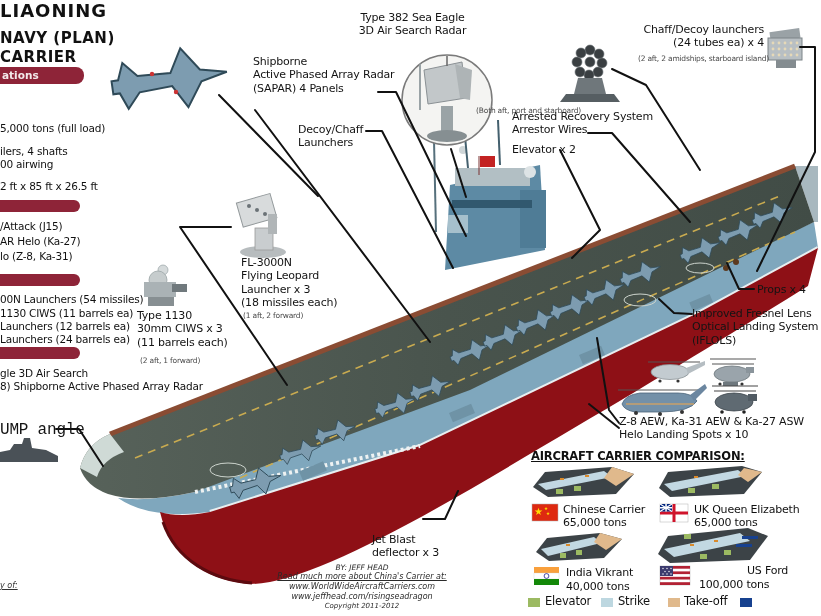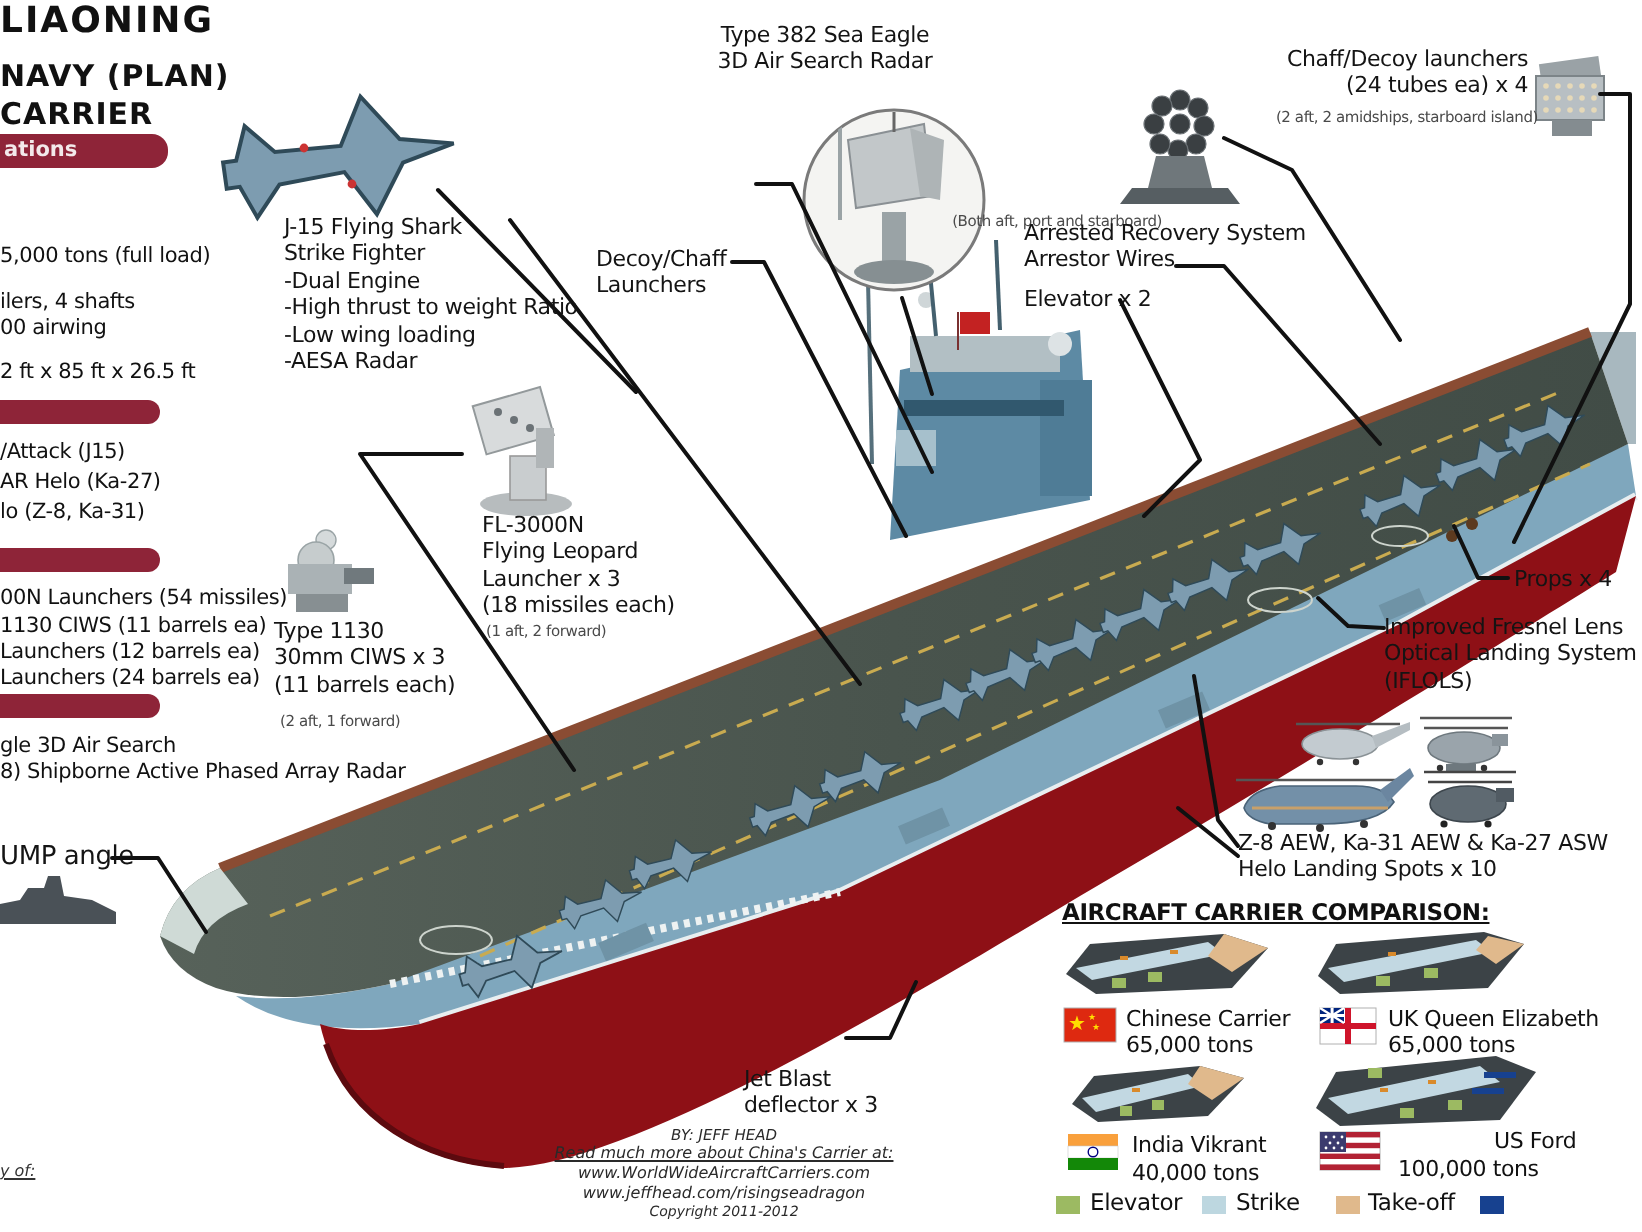--- a/index.html
+++ b/index.html
@@ -347,59 +347,56 @@
   <div class="abs statline" style="left:0;top:307px;">1130 CIWS (11 barrels ea)</div>
   <div class="abs statline" style="left:0;top:320px;">Launchers (12 barrels ea)</div>
   <div class="abs statline" style="left:0;top:333px;">Launchers (24 barrels ea)</div>
 
   <div class="abs bar" style="left:-20px;top:347px;width:100px;height:12px;"></div>
   <div class="abs statline" style="left:0;top:367px;font-size:10.5px;">gle 3D Air Search</div>
   <div class="abs statline" style="left:0;top:380px;font-size:10.5px;">8) Shipborne Active Phased Array Radar</div>
 
   <div class="abs callout pre" style="left:330px;top:11px;width:165px;text-align:center;">Type 382 Sea Eagle
 3D Air Search Radar</div>
+  <div class="abs callout pre" style="left:253px;top:55px;">Shipborne
+Active Phased Array Radar
+(SAPAR) 4 Panels</div>
   <div class="abs callout pre" style="left:298px;top:123px;">Decoy/Chaff
 Launchers</div>
 
   <div class="abs note ra" style="left:441px;top:106px;width:140px;">(Both aft, port and starboard)</div>
 
   <div class="abs callout pre ra" style="left:600px;top:23px;width:164px;">Chaff/Decoy launchers
 (24 tubes ea) x 4</div>
   <div class="abs note ra" style="left:614px;top:54px;width:155px;">(2 aft, 2 amidships, starboard island)</div>
 
   <div class="abs callout pre" style="left:512px;top:110px;">Arrested Recovery System
 Arrestor Wires</div>
   <div class="abs callout" style="left:512px;top:143px;">Elevator x 2</div>
 
-  <div class="abs callout pre" style="left:142px;top:107px;">J-15 Flying Shark
-Strike Fighter
--Dual Engine
--High thrust to weight Ratio
--Low wing loading
--AESA Radar</div>
 
   <div class="abs callout pre" style="left:241px;top:256px;">FL-3000N
 Flying Leopard
 Launcher x 3
 (18 missiles each)</div>
   <div class="abs note" style="left:243px;top:311px;">(1 aft, 2 forward)</div>
 
   <div class="abs callout pre" style="left:137px;top:309px;">Type 1130
 30mm CIWS x 3
 (11 barrels each)</div>
   <div class="abs note" style="left:140px;top:356px;">(2 aft, 1 forward)</div>
 
   <div class="abs callout" style="left:757px;top:283px;">Props x 4</div>
   <div class="abs callout pre" style="left:692px;top:307px;">Improved Fresnel Lens
 Optical Landing System
 (IFLOLS)</div>
   <div class="abs callout pre" style="left:619px;top:415px;">Z-8 AEW, Ka-31 AEW &amp; Ka-27 ASW
 Helo Landing Spots x 10</div>
 
-  <div class="abs callout" style="left:0;top:421px;font-size:13px;">UMP angle</div>
+  <div class="abs callout" style="left:0;top:421px;font-size:16px;font-family:Liberation Mono, monospace;">UMP angle</div>
   <div class="abs callout pre" style="left:372px;top:533px;">Jet Blast
 deflector x 3</div>
 
   <div class="abs cmp-head" style="left:531px;top:449px;">AIRCRAFT CARRIER COMPARISON:</div>
 
   <div class="abs cmp-name" style="left:563px;top:503px;">Chinese Carrier</div>
   <div class="abs cmp-name" style="left:563px;top:516px;">65,000 tons</div>
   <div class="abs cmp-name" style="left:694px;top:503px;">UK Queen Elizabeth</div>
   <div class="abs cmp-name" style="left:694px;top:516px;">65,000 tons</div>
   <div class="abs cmp-name" style="left:566px;top:566px;">India Vikrant</div>

